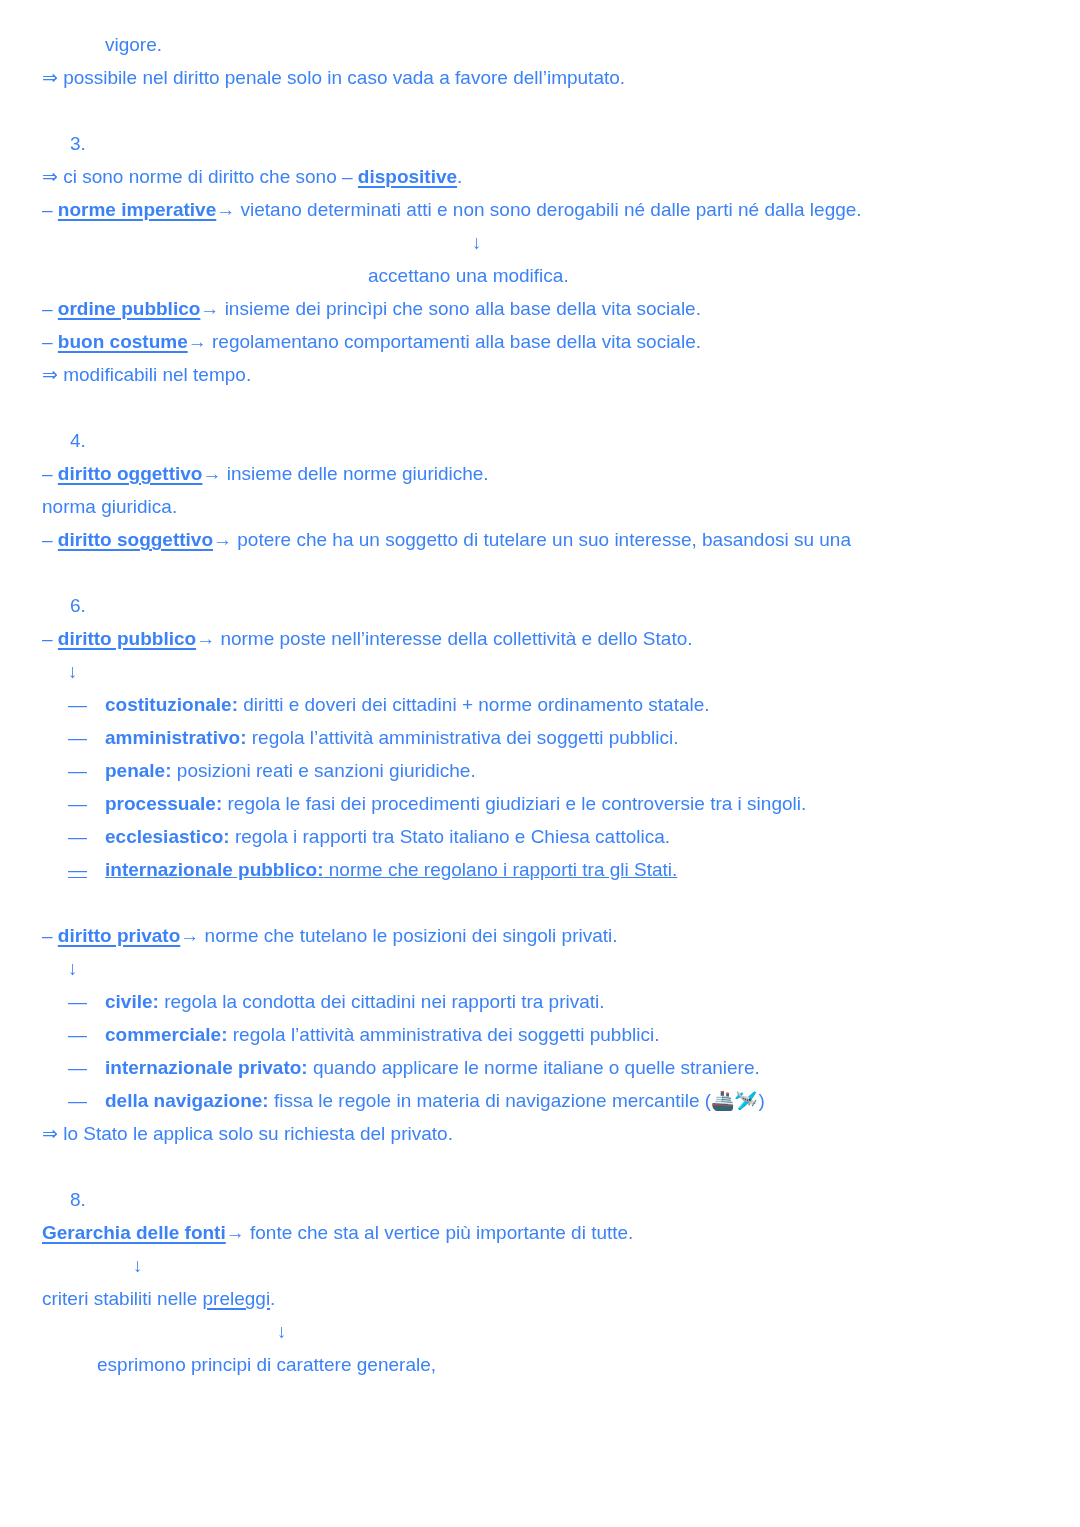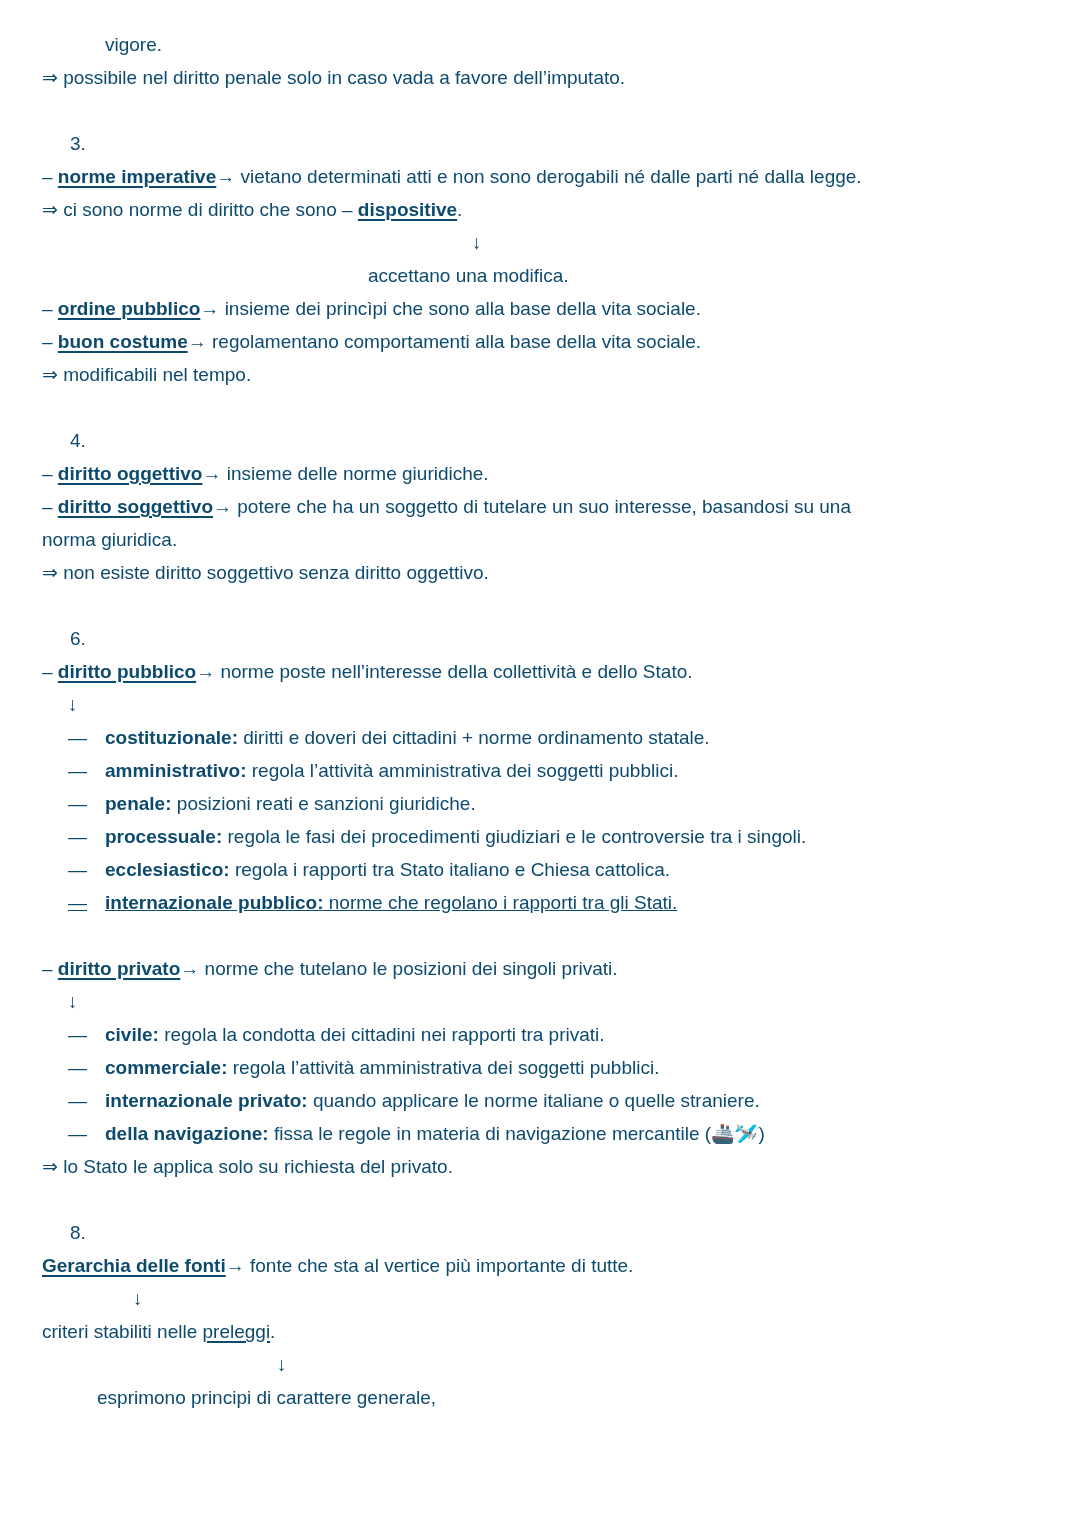--- a/index.html
+++ b/index.html
@@ -10,21 +10,21 @@
   .page {
     position: relative;
     width: 1080px;
     height: 1527px;
     box-sizing: border-box;
     background: #ffffff;
     padding: 28px 42px 0 42px;
     font-family: "Liberation Sans", "DejaVu Sans", sans-serif;
     font-size: 19px;
     line-height: 33px;
-    color: #0c4a6e;
+    color: #3b82f6;
     overflow: hidden;
   }
   .line {
     white-space: pre;
     min-height: 33px;
   }
   .line.blank {
     height: 33px;
   }
   .bold {
@@ -38,33 +38,32 @@
 </style>
 </head>
 <body>
 
 <div class="page">
   <div>
       <div class="line" style="padding-left: 63px;"><span>vigore.</span></div>
       <div class="line"><span>⇒ possibile nel diritto penale solo in caso vada a favore dell’imputato.</span></div>
       <div class="line blank"></div>
       <div class="line" style="padding-left: 28px;"><span>3.</span></div>
+      <div class="line"><span>⇒ ci sono norme di diritto che sono – </span><span class="bold underline">dispositive</span><span>.</span></div>
       <div class="line"><span>– </span><span class="bold underline">norme imperative</span><span>→</span><span> vietano determinati atti e non sono derogabili né dalle parti né dalla legge.</span></div>
-      <div class="line"><span>⇒ ci sono norme di diritto che sono – </span><span class="bold underline">dispositive</span><span>.</span></div>
       <div class="line" style="padding-left: 430px;"><span>↓</span></div>
       <div class="line" style="padding-left: 326px;"><span>accettano una modifica.</span></div>
       <div class="line"><span>– </span><span class="bold underline">ordine pubblico</span><span>→</span><span> insieme dei princìpi che sono alla base della vita sociale.</span></div>
       <div class="line"><span>– </span><span class="bold underline">buon costume</span><span>→</span><span> regolamentano comportamenti alla base della vita sociale.</span></div>
       <div class="line"><span>⇒ modificabili nel tempo.</span></div>
       <div class="line blank"></div>
       <div class="line" style="padding-left: 28px;"><span>4.</span></div>
       <div class="line"><span>– </span><span class="bold underline">diritto oggettivo</span><span>→</span><span> insieme delle norme giuridiche.</span></div>
+      <div class="line"><span>norma giuridica.</span></div>
       <div class="line"><span>– </span><span class="bold underline">diritto soggettivo</span><span>→</span><span> potere che ha un soggetto di tutelare un suo interesse, basandosi su una</span></div>
-      <div class="line"><span>norma giuridica.</span></div>
-      <div class="line"><span>⇒ non esiste diritto soggettivo senza diritto oggettivo.</span></div>
       <div class="line blank"></div>
       <div class="line" style="padding-left: 28px;"><span>6.</span></div>
       <div class="line"><span>– </span><span class="bold underline">diritto pubblico</span><span>→</span><span> norme poste nell’interesse della collettività e dello Stato.</span></div>
       <div class="line" style="padding-left: 26px;"><span>↓</span></div>
       <div class="line" style="padding-left: 26px;"><span style="margin-right: 18px;">—</span><span class="bold">costituzionale:</span><span> diritti e doveri dei cittadini + norme ordinamento statale.</span></div>
       <div class="line" style="padding-left: 26px;"><span style="margin-right: 18px;">—</span><span class="bold">amministrativo:</span><span> regola l’attività amministrativa dei soggetti pubblici.</span></div>
       <div class="line" style="padding-left: 26px;"><span style="margin-right: 18px;">—</span><span class="bold">penale:</span><span> posizioni reati e sanzioni giuridiche.</span></div>
       <div class="line" style="padding-left: 26px;"><span style="margin-right: 18px;">—</span><span class="bold">processuale:</span><span> regola le fasi dei procedimenti giudiziari e le controversie tra i singoli.</span></div>
       <div class="line" style="padding-left: 26px;"><span style="margin-right: 18px;">—</span><span class="bold">ecclesiastico:</span><span> regola i rapporti tra Stato italiano e Chiesa cattolica.</span></div>
       <div class="line" style="padding-left: 26px; text-decoration: underline;"><span style="margin-right: 18px;">—</span><span class="bold">internazionale pubblico:</span><span> norme che regolano i rapporti tra gli Stati.</span></div>

